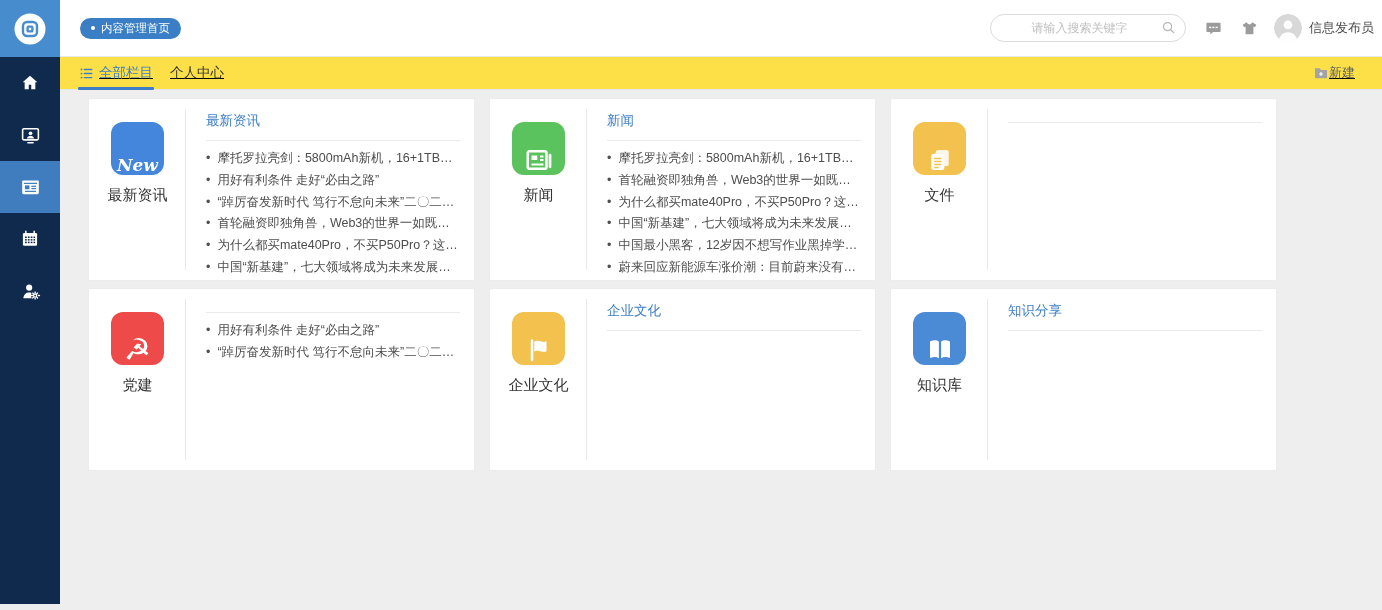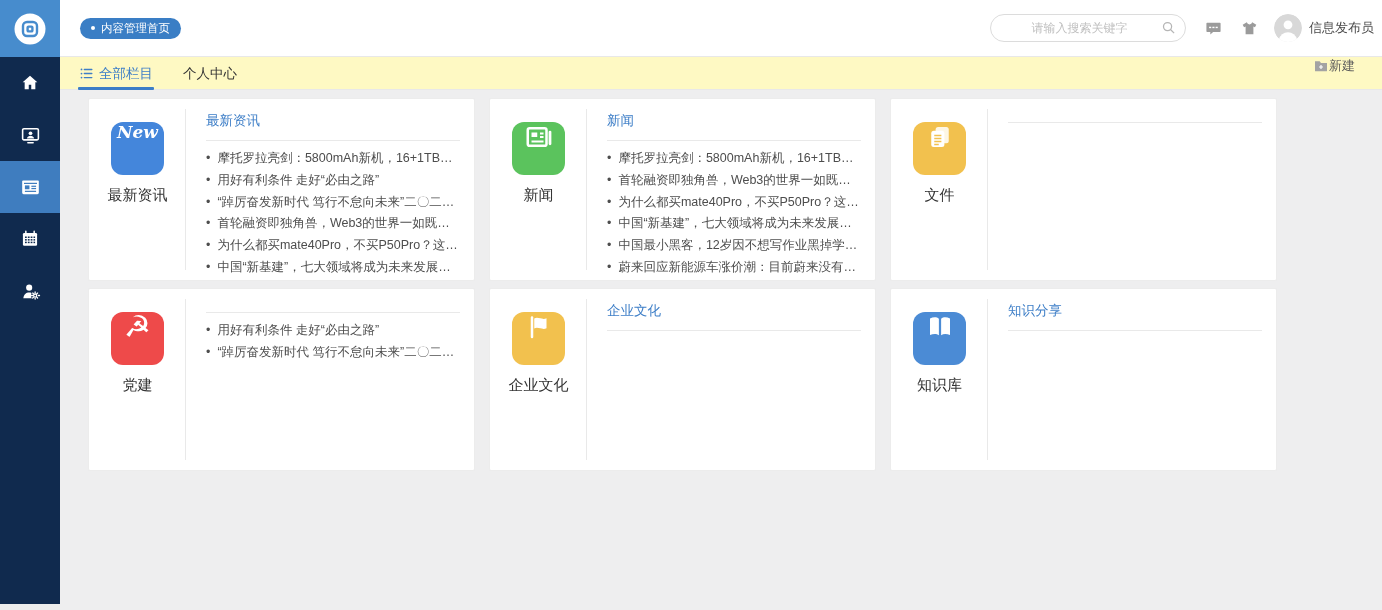--- a/index.html
+++ b/index.html
@@ -20,35 +20,35 @@
   .tag-dot { width:4px; height:4px; border-radius:50%; background:#fff; }
   .topbar-spacer { flex:1; }
   .search-box { position:relative; width:196px; height:28px; }
   .search-box input { width:100%; height:100%; border:1px solid #dcdcdc; border-radius:14px; padding:0 30px 0 13px; font-size:12px; color:#666; outline:none; font-family:inherit;text-align:center; }
   .search-box input::placeholder { color:#c0c0c0; }
   .search-icon { position:absolute; right:10px; top:6px; cursor:pointer; }
   .top-ic { margin-left:19px; display:flex; align-items:center; cursor:pointer; }
   .avatar { margin-left:16px; width:28px; height:28px; border-radius:50%; overflow:hidden; cursor:pointer; flex:none; }
   .username { margin-left:7px; font-size:13px; color:#4a4a4a; white-space:nowrap;text-align:center; }
 
-  .tabbar { height:33px; background:#fef9c3; border-bottom:1px solid #e8e8e8; display:flex; align-items:flex-start; padding:0 27px 0 18px; }
+  .tabbar { height:33px; background:#fde047; border-bottom:1px solid #e8e8e8; display:flex; align-items:center; padding:0 27px 0 18px;text-decoration:underline; }
   .tab { position:relative; height:33px; display:flex; align-items:center; gap:5px; font-size:13.5px; color:#333; cursor:pointer; padding:0 1px; }
-  .tab + .tab { margin-left:28px; }
+  .tab + .tab { margin-left:15px; }
   .tab.active { color:#3d7ec7; }
   .tab.active::after { content:""; position:absolute; left:0; right:0; bottom:0; height:3px; background:#3d7ec7; border-radius:1px; }
   .tabbar-spacer { flex:1; }
   .new-btn { display:flex; align-items:center; gap:0; font-size:13px; color:#5a5a5a; cursor:pointer; }
 
   
   .content { background:#eeeeef; padding:8px 0 0 28px; height:520px; }
   .card-grid { display:grid; grid-template-columns:repeat(3,387px); grid-column-gap:14px; grid-row-gap:7px; }
   .card { background:#fff; height:183px; border:1px solid #ececec; border-radius:2px; display:flex; }
   .card-left { width:97px; flex:none; display:flex; flex-direction:column; align-items:center; padding-top:23px; position:relative; }
   .card-left::after { content:""; position:absolute; right:0; top:10px; bottom:10px; width:1px; background:#e9e9e9; }
-  .tile { width:53px; height:53px; border-radius:12px; display:flex; align-items:flex-start; justify-content:center; cursor:pointer; }
+  .tile { width:53px; height:53px; border-radius:12px; display:flex; align-items:flex-end; justify-content:center; cursor:pointer; }
   .tile-new-text { color:#fff; font-family:"DejaVu Serif","Liberation Serif",serif; font-style:italic; font-weight:bold; font-size:17px; }
   .tile-glyph { color:#fff; font-size:30px; line-height:1; font-family:"DejaVu Sans",sans-serif; }
   .card-label { margin-top:11px; font-size:15px; color:#333; }
   .card-right { flex:1; padding:13px 14px 0 20px; min-width:0; }
   .card-links { display:flex; gap:13px; }
   .card-links a { font-size:13.5px; color:#3d7ec7; text-decoration:none; cursor:pointer; }
   .card-divider { height:1px; background:#e9e9e9; margin-top:10px; }
   .news-list { list-style:none; margin-top:7px; }
   .news-list li { font-size:12.5px; color:#4d4d4d; line-height:21.8px; white-space:nowrap; overflow:hidden; text-overflow:ellipsis; cursor:pointer; }
   .news-list li::before { content:"•"; margin-right:7px; color:#4d4d4d; }

